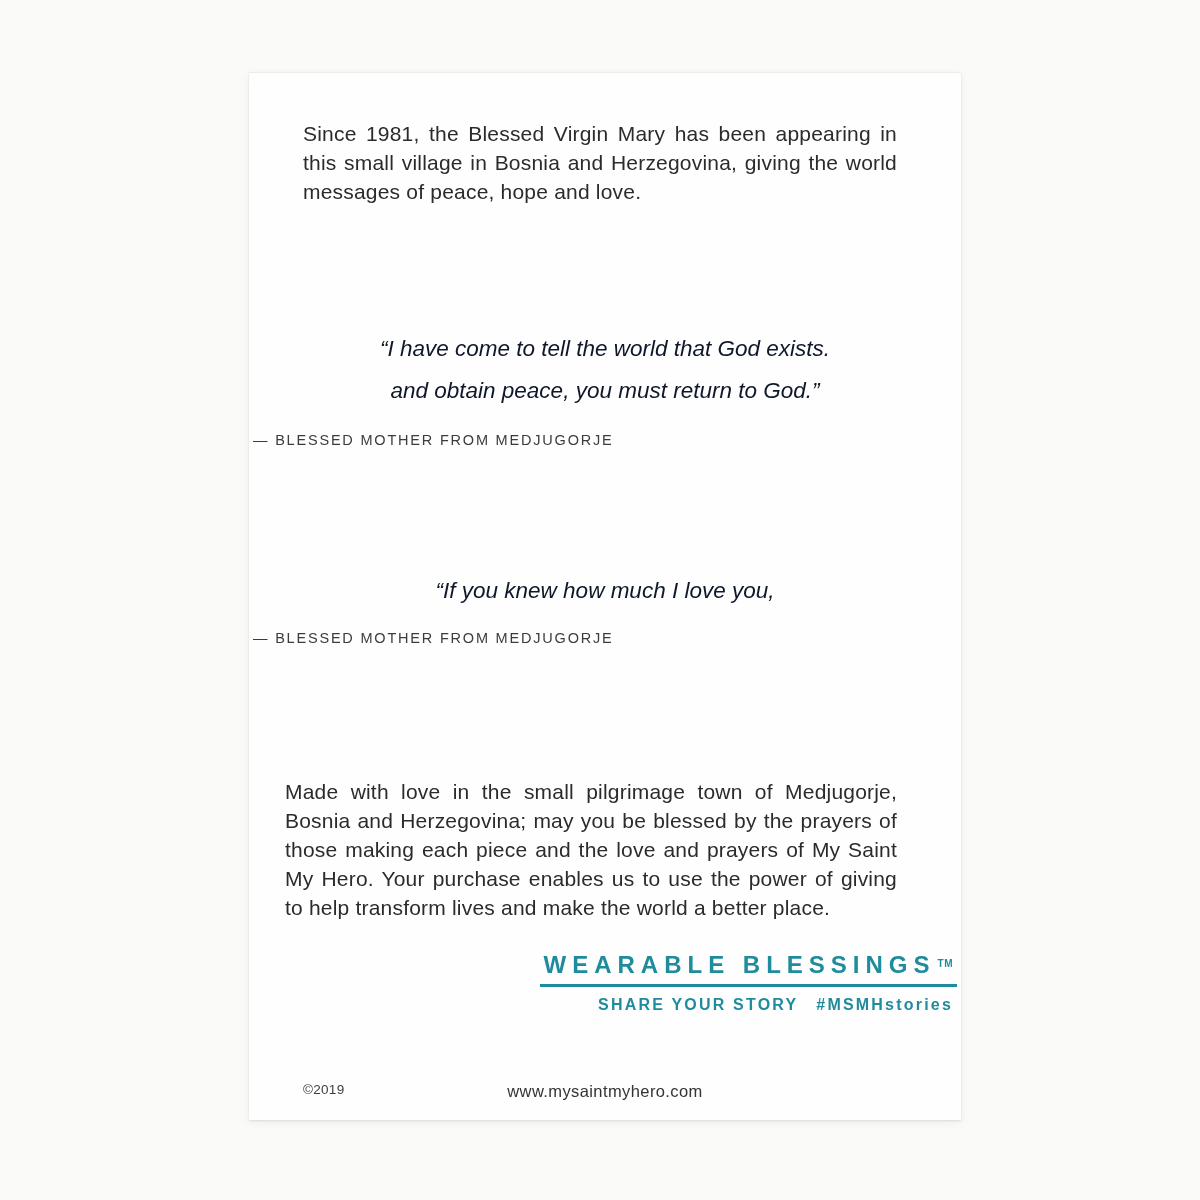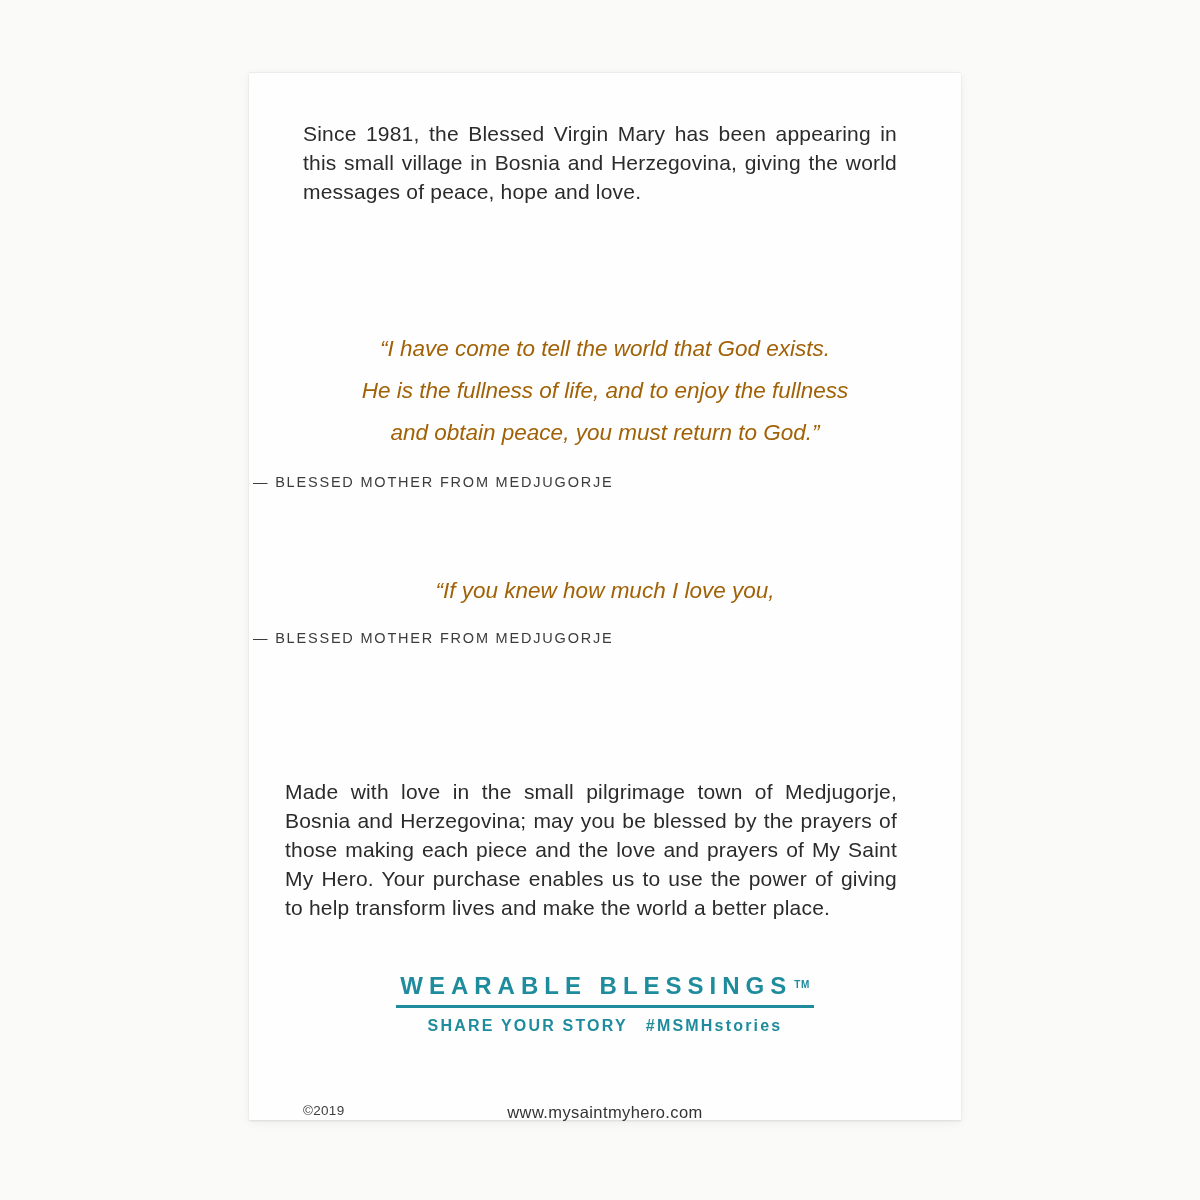--- a/index.html
+++ b/index.html
@@ -34,35 +34,35 @@
     color: #2b2b2b;
     letter-spacing: 0.2px;
   }
   .intro { padding-top: 44px; }
   .closing { margin-top: 127px; margin-left: 32px; }
   .quote {
     text-align: center;
     font-style: italic;
     font-size: 22.5px;
     line-height: 38px;
-    color: #a16207;
+    color: #0f172a;
   }
   .quote-1 { margin-top: 118px; }
-  .quote-2 { margin-top: 76px; }
+  .quote-2 { margin-top: 118px; }
   .attribution {
     text-align: left;
     font-size: 14.5px;
     letter-spacing: 1.8px;
     color: #3c3c3c;
   }
   .attr-1 { margin-top: 16px; }
   .attr-2 { margin-top: 14px; }
   .brand-block {
-    margin-top: 44px;
-    text-align: center;
+    margin-top: 23px;
+    text-align: right;
   }
   .brand-title-wrap {
     display: inline-block;
     border-bottom: 3px solid #1e8c9c;
     padding-bottom: 5px;
   }
   .brand-title {
     font-size: 24px;
     font-weight: bold;
     letter-spacing: 6px;
@@ -110,21 +110,20 @@
 </head>
 <body>
 
 <div class="stage">
   <div class="card">
 
     <p class="body-paragraph intro">Since 1981, the Blessed Virgin Mary has been appearing in this small village in Bosnia and Herzegovina, giving the world messages of peace, hope and love.</p>
 
     <div class="quote quote-1">
       <div>“I have come to tell the world that God exists.</div>
-      <div>He is the fullness of life, and to enjoy the fullness</div>
       <div>and obtain peace, you must return to God.”</div>
     </div>
     <div class="attribution attr-1">— BLESSED MOTHER FROM MEDJUGORJE</div>
 
     <div class="quote quote-2">
       <div>“If you knew how much I love you,</div>
     </div>
     <div class="attribution attr-2">— BLESSED MOTHER FROM MEDJUGORJE</div>
 
     <p class="body-paragraph closing">Made with love in the small pilgrimage town of Medjugorje, Bosnia and Herzegovina; may you be blessed by the prayers of those making each piece and the love and prayers of My Saint My Hero. Your purchase enables us to use the power of giving to help transform lives and make the world a better place.</p>

